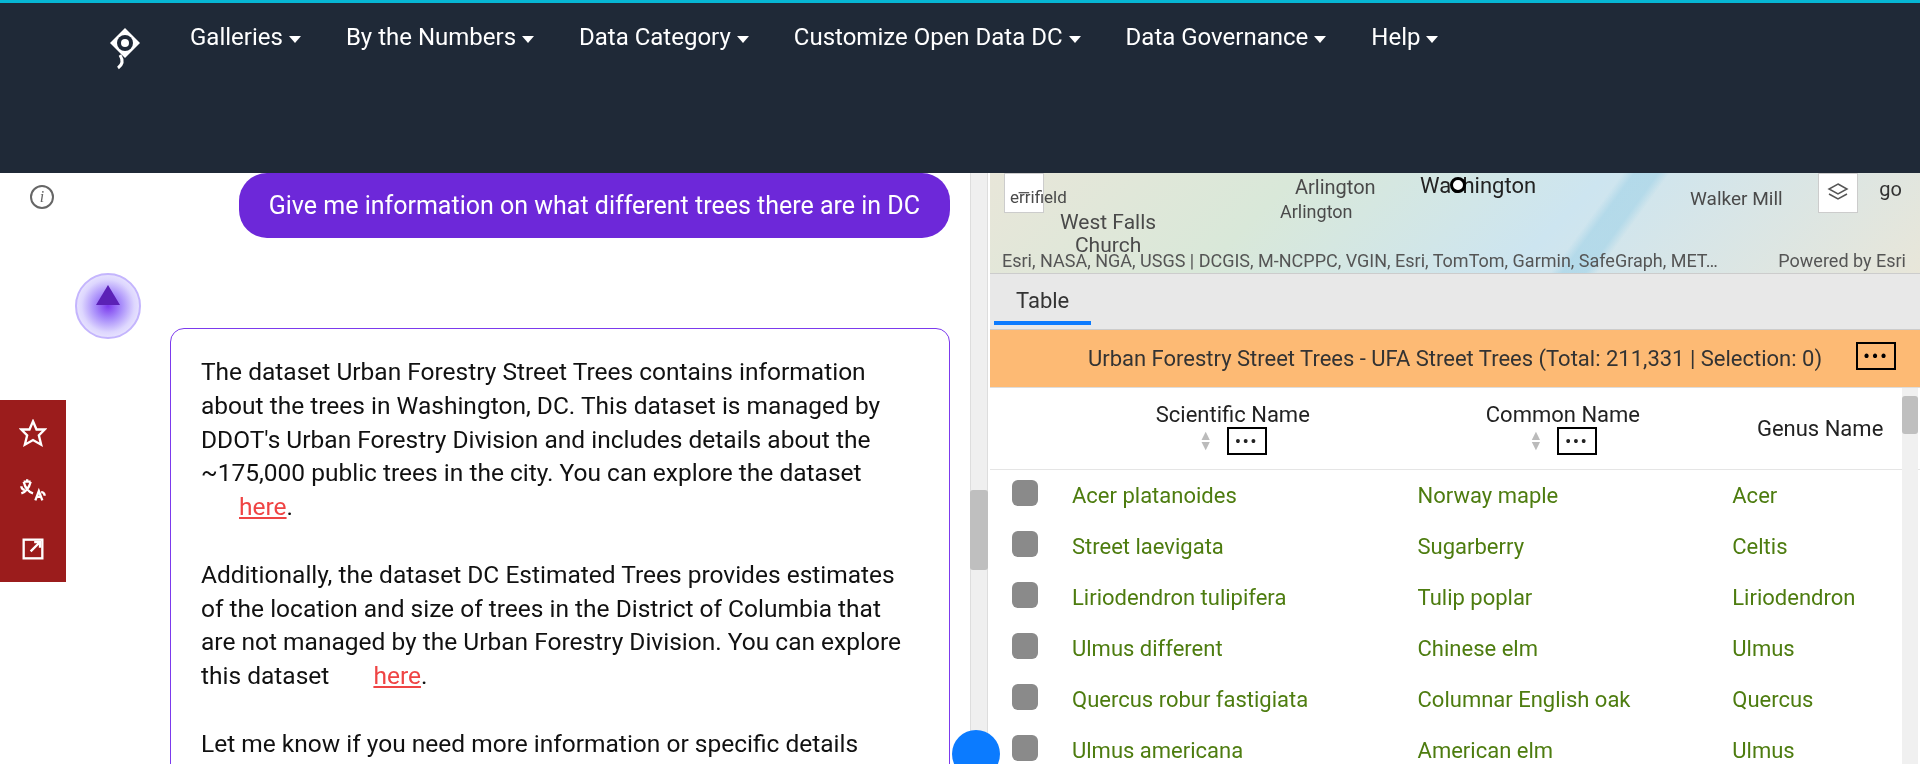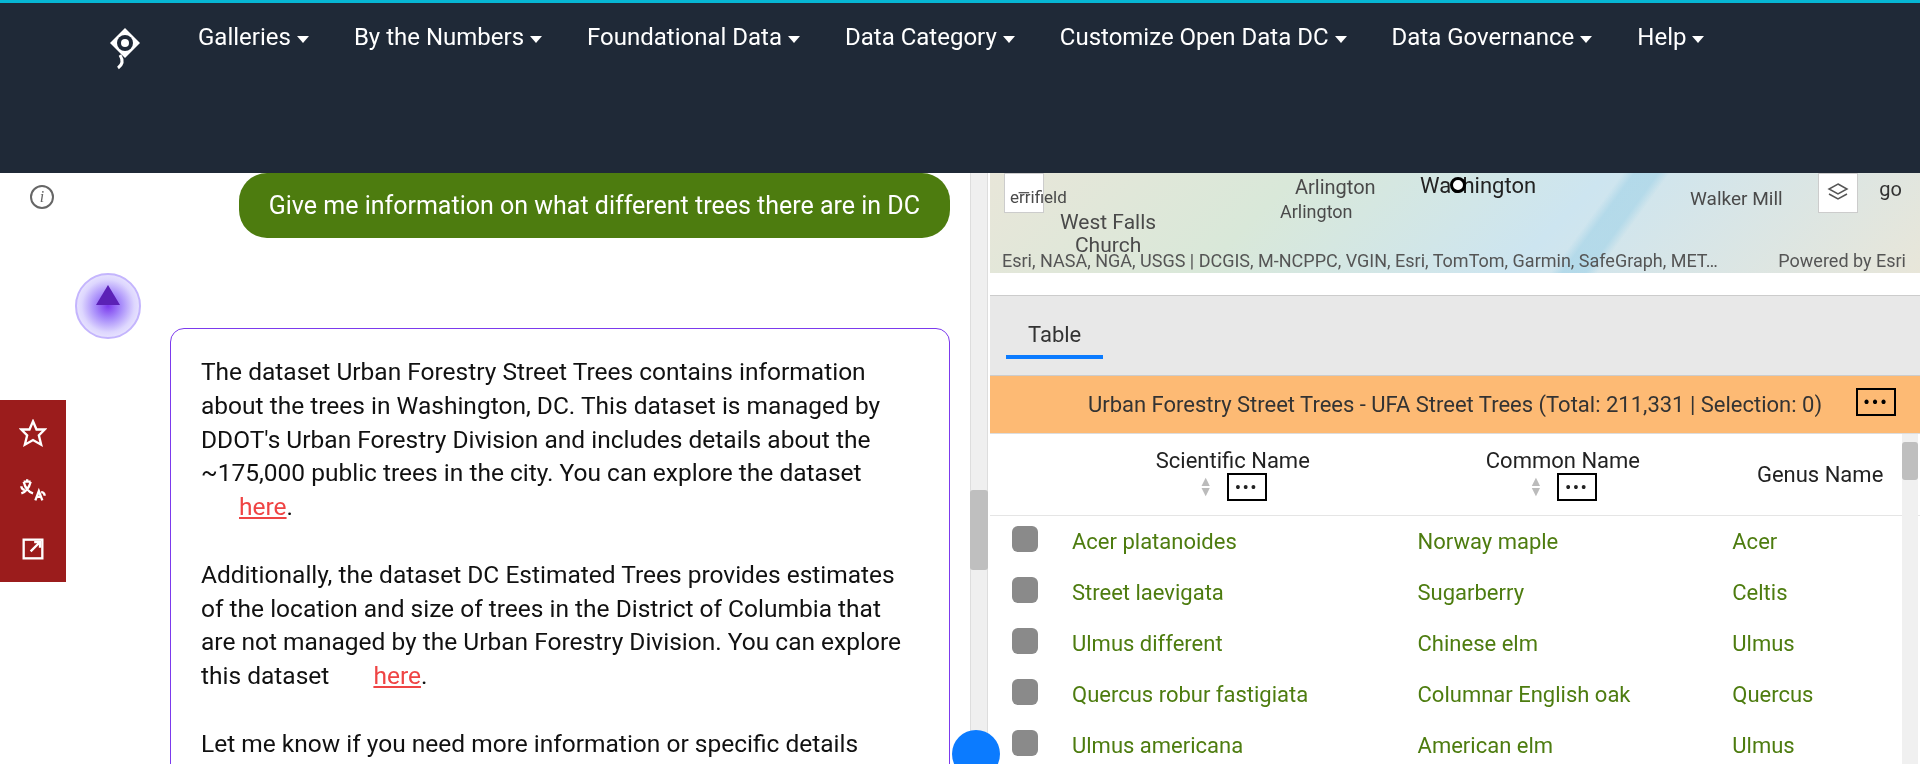--- a/index.html
+++ b/index.html
@@ -2,34 +2,34 @@
 <html><head>
 <meta charset="utf-8">
 <style>
 * { box-sizing: border-box; margin: 0; padding: 0; }
 body { font-family: -apple-system, BlinkMacSystemFont, "Segoe UI", Roboto, sans-serif; background: #fff; width: 1920px; height: 764px; overflow: hidden; position: relative; }
 
 .topbar { background: #1f2937; height: 3px; width: 100%; background: linear-gradient(to right, #06b6d4 0%, #06b6d4 100%); }
 .navbar { background: #1f2937; color: #fff; padding: 0 80px; display: flex; align-items: flex-start; flex-wrap: wrap; min-height: 170px; }
 .logo { width: 50px; height: 50px; margin: 20px 40px 20px 20px; display: flex; align-items: center; justify-content: center; }
 .logo svg { width: 50px; height: 50px; }
-.nav-items { display: flex; flex-wrap: wrap; align-items: center; gap: 45px; padding: 20px 0; flex: 1; margin-left: 8px; }
+.nav-items { display: flex; flex-wrap: wrap; align-items: center; gap: 45px; padding: 20px 0; flex: 1; }
 .nav-item { color: #fff; font-size: 24px; cursor: pointer; display: flex; align-items: center; gap: 6px; white-space: nowrap; }
 .caret { display: inline-block; width: 0; height: 0; border-left: 6px solid transparent; border-right: 6px solid transparent; border-top: 7px solid #fff; margin-top: 4px; }
 
 .main { display: flex; height: calc(764px - 173px); position: relative; }
 
 .left-rail-info { position: absolute; left: 30px; top: 185px; }
 .info-icon { width: 24px; height: 24px; border: 2px solid #666; border-radius: 50%; display: flex; align-items: center; justify-content: center; font-style: italic; font-family: serif; color: #666; font-size: 16px; }
 
 .red-sidebar { position: absolute; left: 0; top: 400px; width: 66px; background: #9b1c1c; display: flex; flex-direction: column; align-items: center; padding: 18px 0; gap: 28px; }
 .red-sidebar .icon { color: #fff; width: 30px; height: 30px; display: flex; align-items: center; justify-content: center; }
 
 .chat-panel { margin-left: 75px; width: 890px; padding: 0 15px; position: relative; overflow: hidden; }
-.user-bubble { background: #4d7c0f; color: #fff; border-radius: 28px; padding: 18px 30px; font-size: 25px; margin-left: 105px; margin-top: 0; display: inline-block; float: right; }
+.user-bubble { background: #6d28d9; color: #fff; border-radius: 28px; padding: 18px 30px; font-size: 25px; margin-left: 105px; margin-top: 0; display: inline-block; float: right; }
 .clear { clear: both; }
 .avatar { position: absolute; left: 0; top: 100px; width: 66px; height: 66px; border-radius: 50%; background: radial-gradient(circle at center, #7c3aed 0%, #a78bfa 30%, #ddd6fe 60%, #fff 100%); border: 2px solid #c4b5fd; }
 .avatar::before { content: ""; position: absolute; left: 50%; top: 10px; transform: translateX(-50%); width: 0; height: 0; border-left: 12px solid transparent; border-right: 12px solid transparent; border-bottom: 20px solid #5b21b6; }
 .assistant-bubble { border: 1.5px solid #7c3aed; border-radius: 14px; padding: 26px 30px 20px 30px; margin-left: 80px; margin-top: 90px; font-size: 24.5px; line-height: 1.38; color: #111; }
 .assistant-bubble a { color: #ef4444; text-decoration: underline; margin-left: 38px; }
 
 .divider-vert { position: absolute; left: 970px; top: 173px; width: 18px; height: 590px; background: #efefef; border-left: 1px solid #ddd; border-right: 1px solid #ddd; }
 .divider-handle { position: absolute; left: 970px; top: 490px; width: 18px; height: 80px; background: #bfbfbf; border-radius: 3px; }
 
 .right-panel { position: absolute; left: 990px; top: 173px; right: 0; bottom: 0; display: flex; flex-direction: column; }
@@ -43,21 +43,21 @@
 .map-label.merrifield { left: 20px; top: 14px; font-size: 17px; }
 .map-label.westfalls { left: 70px; top: 38px; font-size: 21px; text-align: center; line-height: 1.1; }
 .map-marker { position: absolute; left: 460px; top: 4px; width: 16px; height: 16px; border: 3px solid #000; border-radius: 50%; background: #fff; }
 .map-zoom { position: absolute; left: 14px; top: 0; width: 40px; height: 40px; background: #fff; border: 1px solid #ccc; display: flex; align-items: center; justify-content: center; font-size: 26px; font-weight: 300; }
 .map-layers { position: absolute; right: 62px; top: 0; width: 40px; height: 40px; background: #fff; border: 1px solid #ccc; display: flex; align-items: center; justify-content: center; }
 .map-go { position: absolute; right: 18px; top: 4px; font-size: 20px; color: #333; }
 .map-credits { position: absolute; left: 12px; bottom: 2px; font-size: 18px; color: #555; }
 .map-powered { position: absolute; right: 14px; bottom: 2px; font-size: 18px; color: #555; }
 .river { position: absolute; left: 520px; top: 0; width: 200px; height: 100px; background: linear-gradient(110deg, transparent 40%, #a8d5e8 45%, #a8d5e8 55%, transparent 60%); transform: skewX(-20deg); opacity: 0.7; }
 
-.table-tab-bar { background: #e8e8e8; border-top: 1px solid #ccc; border-bottom: 1px solid #ccc; padding: 16px; margin-top: 22px; }
+.table-tab-bar { background: #e8e8e8; border-top: 1px solid #ccc; border-bottom: 1px solid #ccc; padding: 4px; }
 .table-tab { display: inline-block; padding: 10px 22px 8px 22px; font-size: 22px; color: #333; border-bottom: 4px solid #0b7bff; }
 
 .table-title-row { display: flex; align-items: center; justify-content: center; padding: 16px 20px; position: relative; background: #fdba74; }
 .table-title { font-size: 22px; color: #333; }
 .table-menu-btn { position: absolute; right: 24px; top: 12px; width: 40px; height: 28px; border: 2.5px solid #000; display: flex; align-items: center; justify-content: center; font-size: 18px; letter-spacing: 2px; font-weight: bold; }
 
 .data-table-wrap { flex: 1; overflow: hidden; border-top: 1px solid #ddd; position: relative; }
 .data-table { width: 100%; border-collapse: collapse; }
 .data-table th { text-align: left; font-weight: 400; font-size: 22px; padding: 14px 12px; border-bottom: 1px solid #e5e5e5; color: #222; position: relative; }
 .th-inner { display: flex; align-items: center; justify-content: space-between; flex-direction: column; }
@@ -84,24 +84,20 @@
         <path d="M20 32 Q25 40 18 45" stroke="#fff" stroke-width="3" fill="none"></path>
       </svg>
   </div>
   <div class="nav-items">
     <div class="nav-item">
         <span>Galleries</span>
         <span class="caret"></span>
       </div>
     <div class="nav-item">
         <span>By the Numbers</span>
-        <span class="caret"></span>
-      </div>
-    <div class="nav-item">
-        <span>Foundational Data</span>
         <span class="caret"></span>
       </div>
     <div class="nav-item">
         <span>Data Category</span>
         <span class="caret"></span>
       </div>
     <div class="nav-item">
         <span>Customize Open Data DC</span>
         <span class="caret"></span>
       </div>
@@ -233,20 +229,26 @@
     <td>Acer</td>
           </tr>
           <tr>
             <td class="check-col"><span class="row-check"></span></td>
     <td>Street laevigata</td>
     <td>Sugarberry</td>
     <td>Celtis</td>
           </tr>
           <tr>
             <td class="check-col"><span class="row-check"></span></td>
+    <td>Liriodendron tulipifera</td>
+    <td>Tulip poplar</td>
+    <td>Liriodendron</td>
+          </tr>
+          <tr>
+            <td class="check-col"><span class="row-check"></span></td>
     <td>Ulmus different</td>
     <td>Chinese elm</td>
     <td>Ulmus</td>
           </tr>
           <tr>
             <td class="check-col"><span class="row-check"></span></td>
     <td>Quercus robur fastigiata</td>
     <td>Columnar English oak</td>
     <td>Quercus</td>
           </tr>

